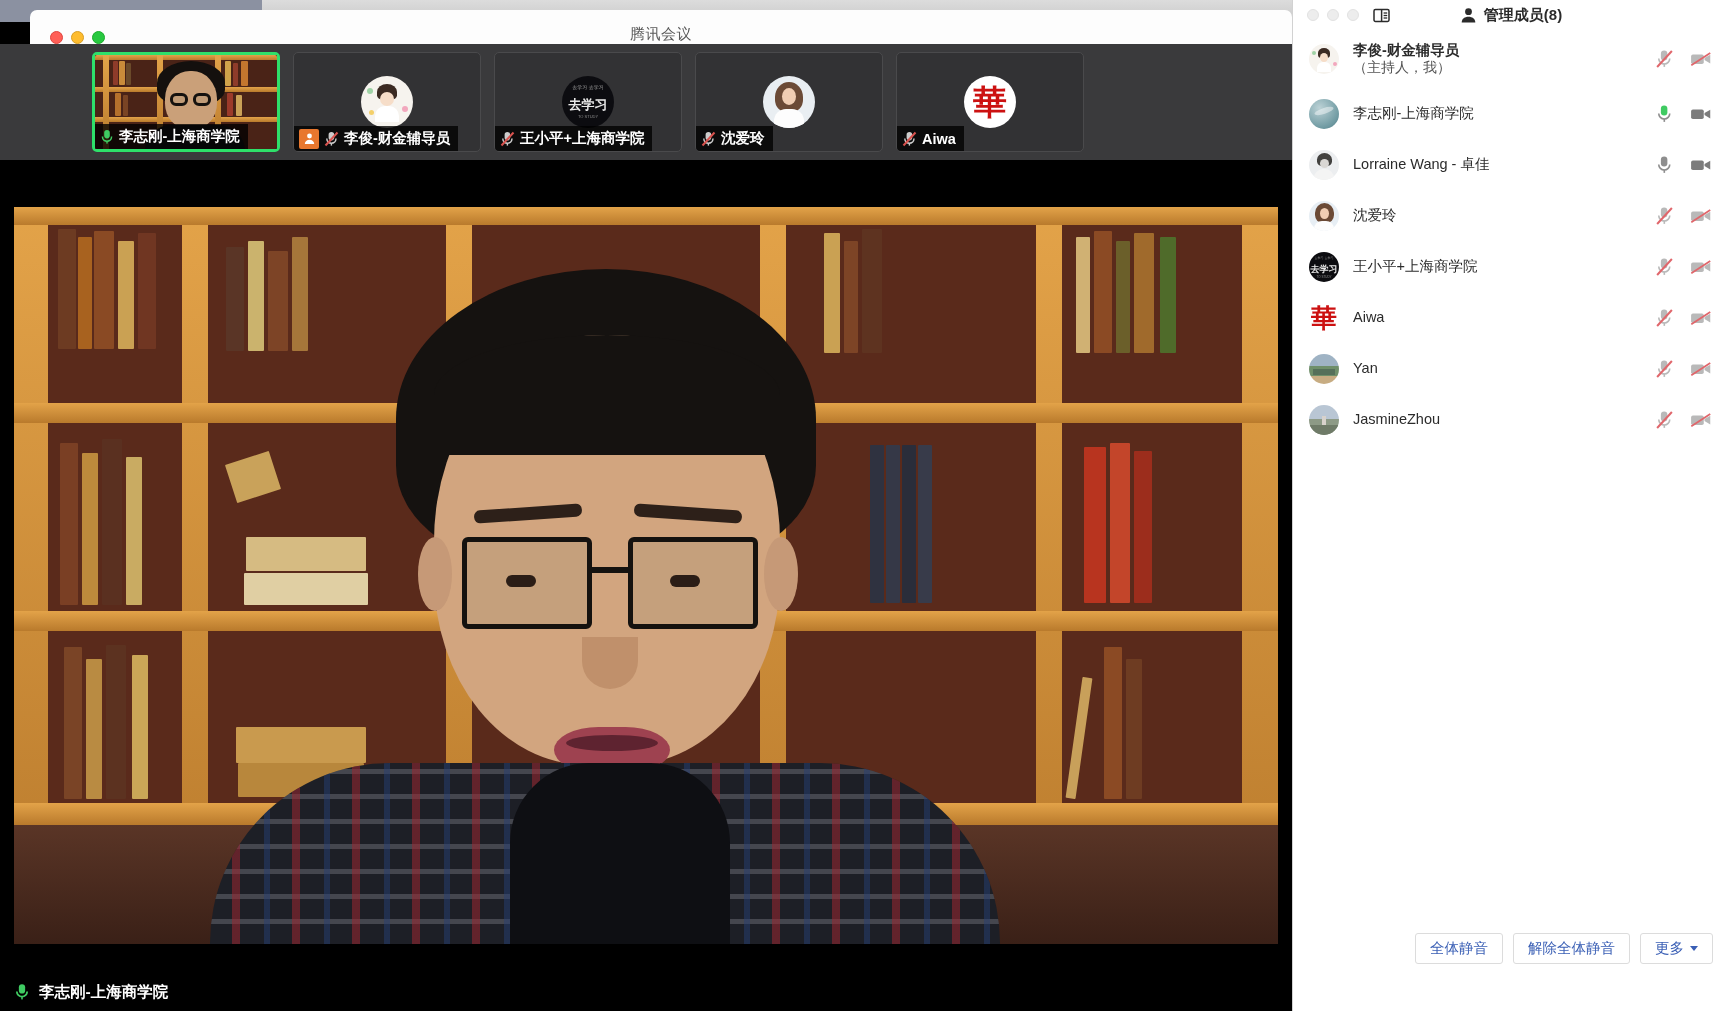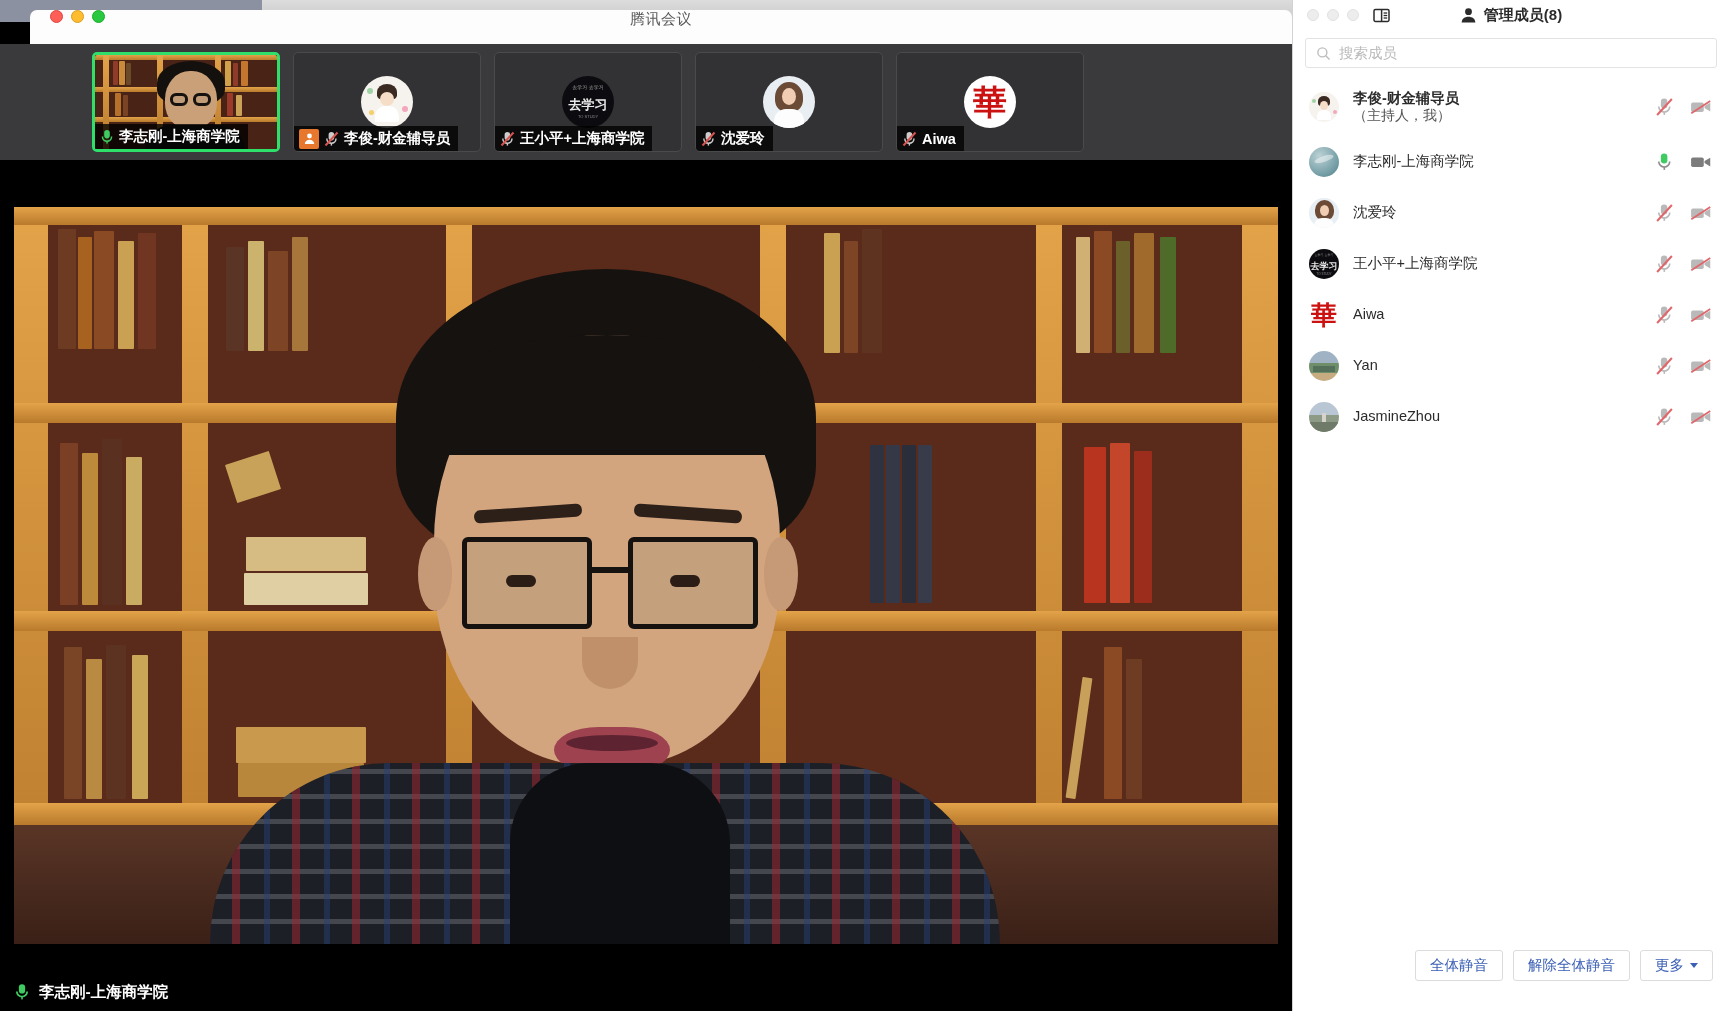--- a/index.html
+++ b/index.html
@@ -18,21 +18,21 @@
   .outer-chrome {
     position: absolute; left: 0; top: 0; width: 1292px; height: 22px;
     background: linear-gradient(#dcdcdc, #c9c9c9);
   }
   .outer-chrome .strip {
     position: absolute; left: 0; top: 0; width: 262px; height: 22px;
     background: #8b91a1;
   }
   .titlebar {
     position: absolute; left: 30px; top: 10px; width: 1262px; height: 34px;
-    background: #fdfdfd; display: flex; align-items: flex-start;
+    background: #fdfdfd; display: flex; align-items: flex-end;
     border-top-left-radius: 7px; border-top-right-radius: 7px;
   }
   .lights { position: absolute; left: 20px; display: flex; gap: 8px; }
   .light { width: 13px; height: 13px; border-radius: 50%; }
   .light.red { background: #ff5f57; border: .5px solid #e0443e; }
   .light.yellow { background: #febc2e; border: .5px solid #d89e24; }
   .light.green { background: #28c840; border: .5px solid #1aad2b; }
   .win-title {
     width: 100%; text-align: center; font-size: 15px; color: #585858;
     letter-spacing: .5px;
@@ -124,21 +124,21 @@
     flex-shrink: 0; position: relative; background: #eee;
   }
   .prow .pav.no-circle { border-radius: 0; background: transparent; }
   .pname { flex: 1; margin-left: 14px; min-width: 0; }
   .pname .n { font-size: 14.5px; color: #2b2b2b; line-height: 1.25; white-space: nowrap; }
   .prow.me .pname .n { font-weight: bold; }
   .pname .sub { font-size: 14px; color: #555; line-height: 1.25; }
   .picons { display: flex; align-items: center; gap: 16px; padding-right: 4px; }
 
   .panel-foot {
-    height: 78px; display: flex; align-items: center; justify-content: flex-end;
+    height: 78px; display: flex; justify-content: flex-end;
     gap: 10px; padding: 0 16px 14px 0; background: #fff;
   }
   .btn {
     height: 31px; padding: 0 14px; border: 1px solid #dcdcdc; border-radius: 3px;
     background: #fff; color: #3a5fb5; font-size: 14.5px; cursor: pointer;
     display: flex; align-items: center; gap: 6px;
     font-family: "Liberation Sans", sans-serif;
   }
   .caret { width: 0; height: 0; border-left: 4px solid transparent;
            border-right: 4px solid transparent; border-top: 5px solid #3a5fb5; }
@@ -431,29 +431,20 @@
       </span>
       <div class="panel-title">
         <svg width="17" height="17" viewBox="0 0 16 16">
           <circle cx="8" cy="4.4" r="3.2" fill="#2b2b2b"></circle>
           <path d="M1.6 14.6c0-3.4 2.8-5.4 6.4-5.4s6.4 2 6.4 5.4z" fill="#2b2b2b"></path>
         </svg>
         <span>管理成员(8)</span>
       </div>
     </div>
 
-    <div class="search-wrap">
-      <div class="search-box">
-        <svg width="15" height="15" viewBox="0 0 16 16">
-          <circle cx="6.8" cy="6.8" r="4.8" fill="none" stroke="#bdbdbd" stroke-width="1.5"></circle>
-          <line x1="10.4" y1="10.4" x2="14.4" y2="14.4" stroke="#bdbdbd" stroke-width="1.5"></line>
-        </svg>
-        <input type="text" placeholder="搜索成员" style="">
-      </div>
-    </div>
 
     <div class="plist">
 
       <div class="prow me" style="height:58px">
         <div class="pav" style="background:#f6f3ee">
           <div style="position:absolute;left:9px;top:4px;width:12px;height:10px;border-radius:50% 50% 30% 30%;background:#3b2a22"></div>
           <div style="position:absolute;left:11px;top:9px;width:8px;height:9px;border-radius:50%;background:#f6ddc8"></div>
           <div style="position:absolute;left:8px;top:18px;width:14px;height:10px;border-radius:6px 6px 0 0;background:#fff"></div>
           <div style="position:absolute;left:3px;top:7px;width:4px;height:4px;border-radius:50%;background:#9fd3a6"></div>
           <div style="position:absolute;left:24px;top:18px;width:4px;height:4px;border-radius:50%;background:#f2a7bd"></div>
@@ -490,20 +481,41 @@
             <path d="M2.9 7.6a4.4 4.4 0 0 0 8.8 0" stroke="#8e8e8e" stroke-width="1.3" fill="none"></path>
             <rect x="6.7" y="11.8" width="1.3" height="2.5" fill="#8e8e8e"></rect>
           </svg>
           <svg width="22" height="18" viewBox="0 0 20 14">
             <rect x="1" y="3" width="11.5" height="8.6" rx="1.6" fill="#7c7c7c"></rect>
             <path d="M13.2 6.2 18.4 3.2v7.8l-5.2-3z" fill="#7c7c7c"></path>
           </svg>
         </div>
       </div>
 
+      <div class="prow">
+        <div class="pav" style="background:#eceef0">
+          <div style="position:absolute;left:8px;top:3px;width:15px;height:13px;border-radius:50% 50% 34% 34%;background:#42413f"></div>
+          <div style="position:absolute;left:11px;top:9px;width:9px;height:9px;border-radius:50%;background:#d9d7d4"></div>
+          <div style="position:absolute;left:5px;top:19px;width:20px;height:12px;border-radius:9px 9px 0 0;background:#f4f4f4"></div>
+        </div>
+        <div class="pname">
+          <div class="n">Lorraine Wang - 卓佳</div>
+        </div>
+        <div class="picons">
+          <svg width="19" height="20" viewBox="0 0 15 16">
+            <rect x="4.6" y="1.2" width="5.2" height="8" rx="2.6" fill="#8e8e8e"></rect>
+            <path d="M2.9 7.6a4.4 4.4 0 0 0 8.8 0" stroke="#8e8e8e" stroke-width="1.3" fill="none"></path>
+            <rect x="6.7" y="11.8" width="1.3" height="2.5" fill="#8e8e8e"></rect>
+          </svg>
+          <svg width="22" height="18" viewBox="0 0 20 14">
+            <rect x="1" y="3" width="11.5" height="8.6" rx="1.6" fill="#7c7c7c"></rect>
+            <path d="M13.2 6.2 18.4 3.2v7.8l-5.2-3z" fill="#7c7c7c"></path>
+          </svg>
+        </div>
+      </div>
 
       <div class="prow">
         <div class="pav" style="background:#e7eef4">
           <div style="position:absolute;left:6px;top:2px;width:19px;height:20px;border-radius:50% 50% 40% 40%;background:#6b4a36"></div>
           <div style="position:absolute;left:11px;top:7px;width:9px;height:11px;border-radius:50%;background:#f0cdb3"></div>
           <div style="position:absolute;left:5px;top:20px;width:20px;height:13px;border-radius:8px 8px 0 0;background:#fdfdfd"></div>
         </div>
         <div class="pname">
           <div class="n">沈爱玲</div>
         </div>

